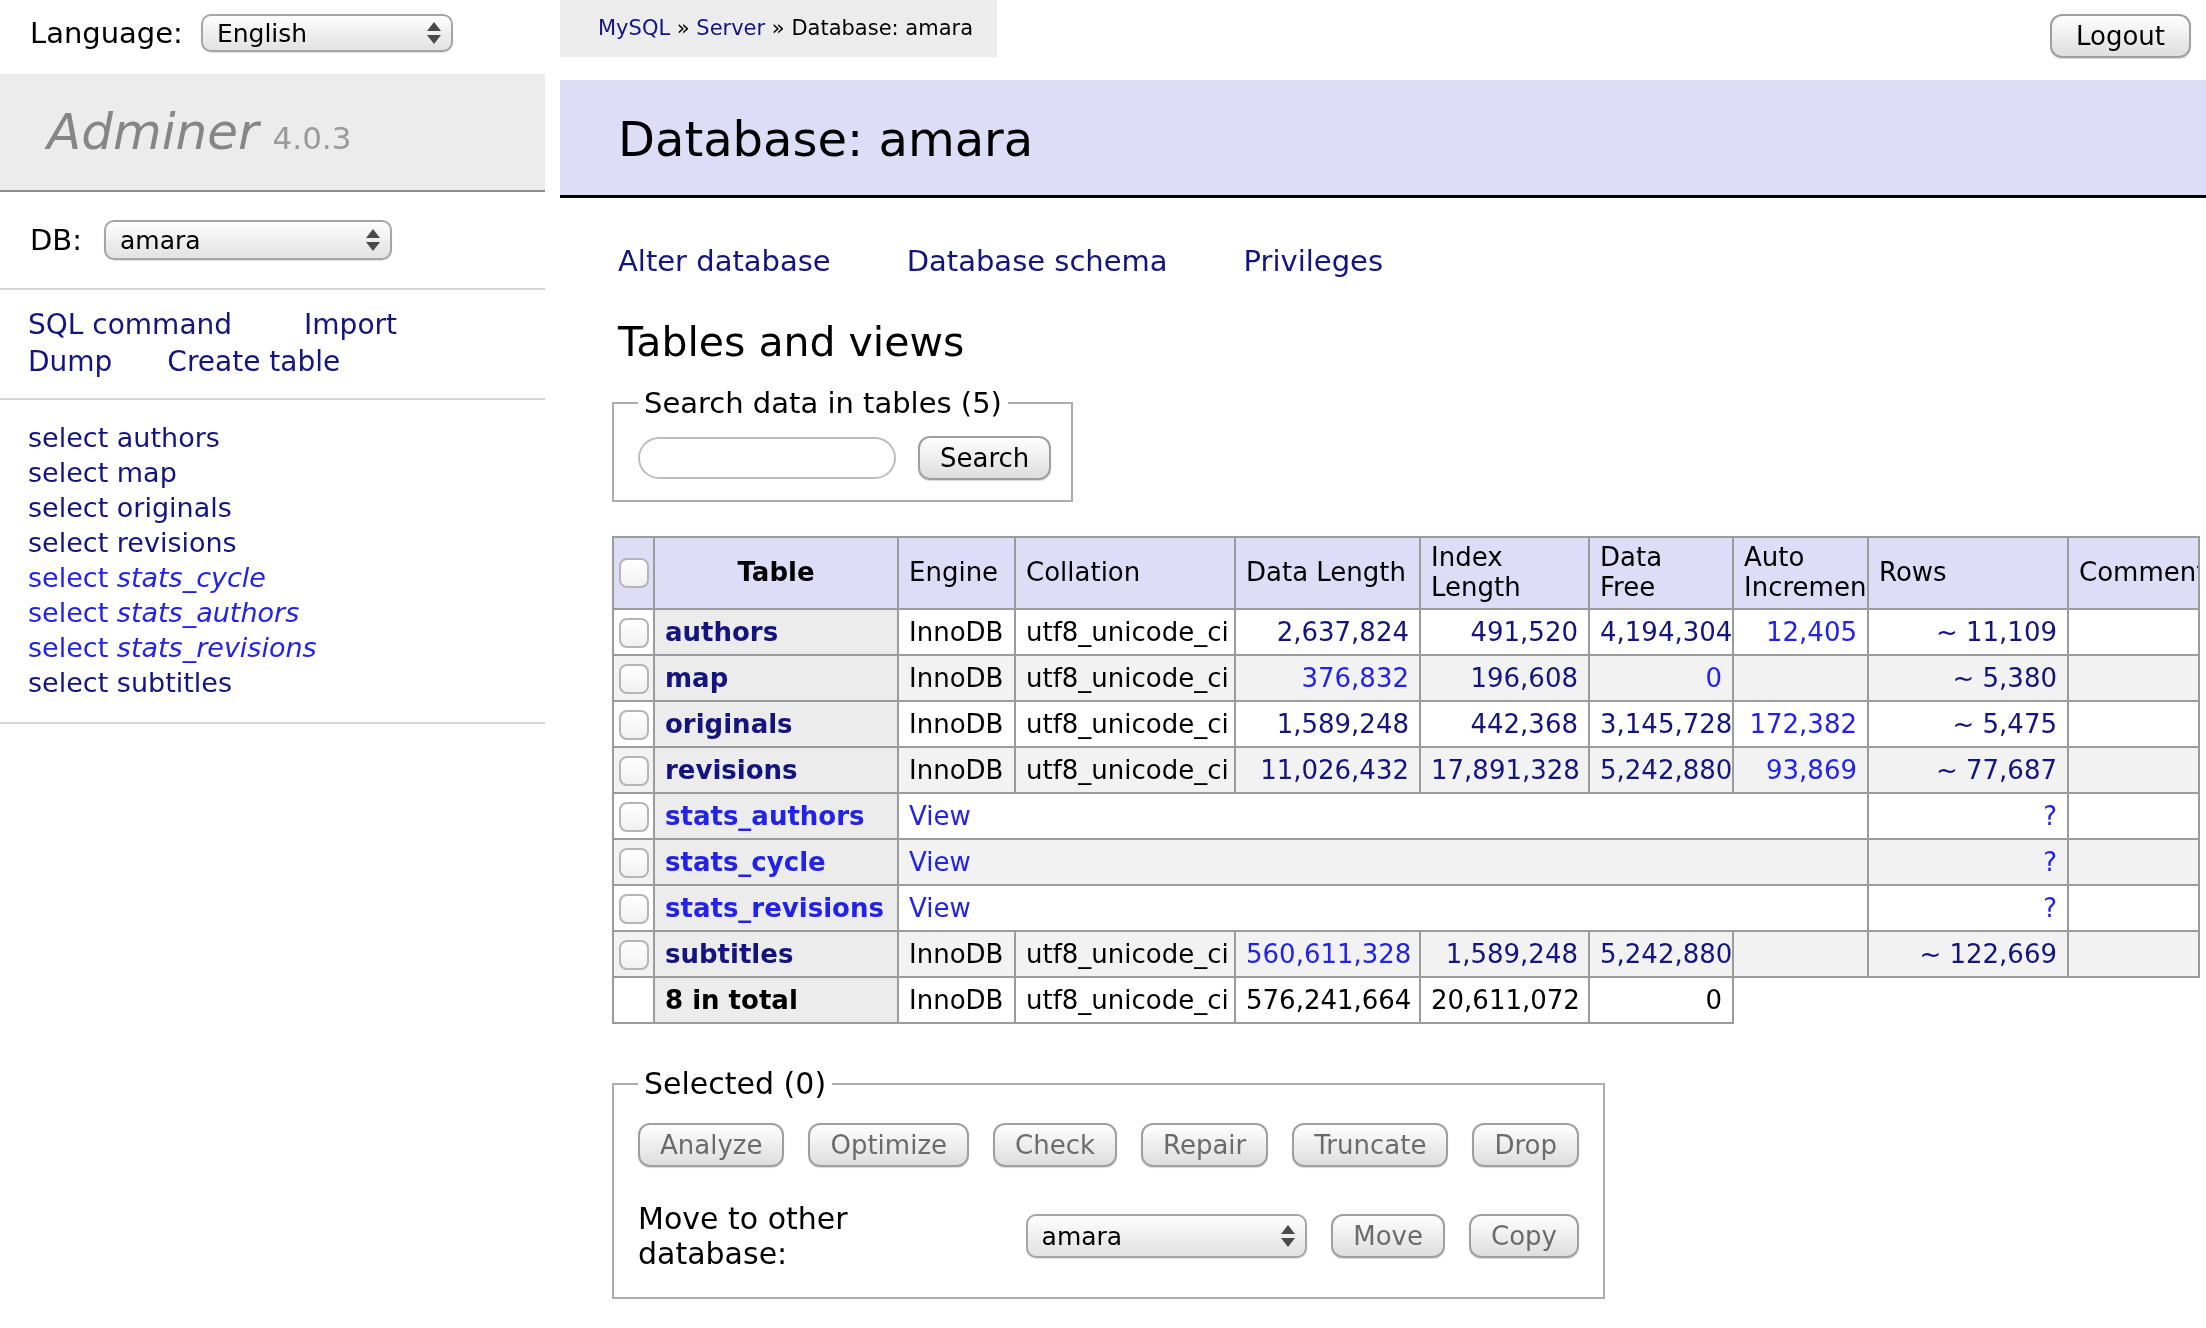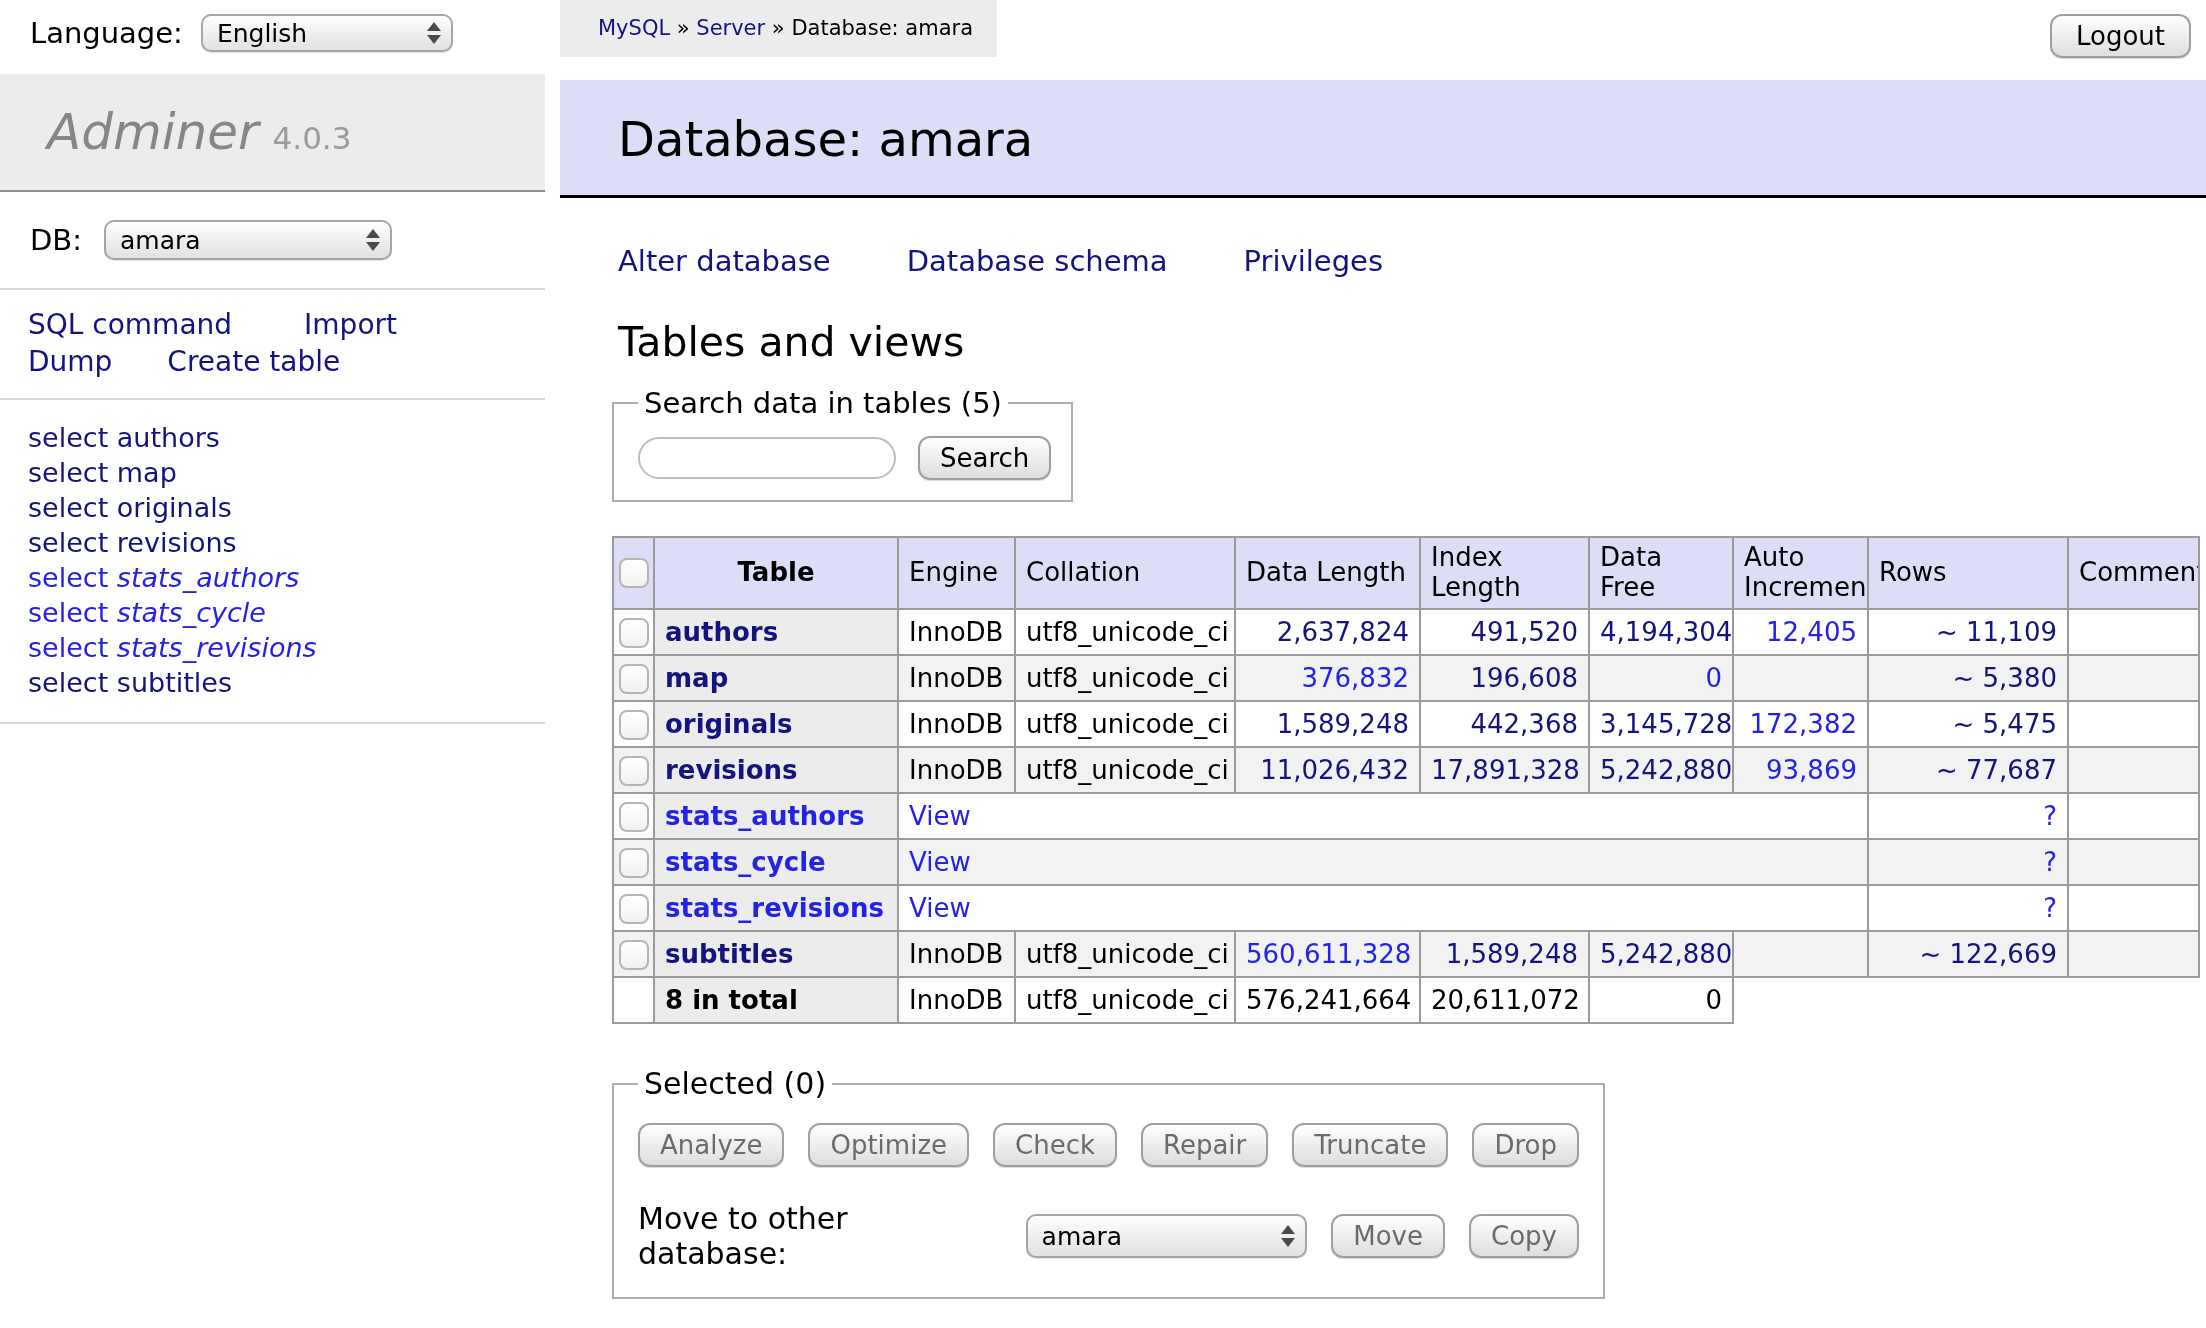--- a/index.html
+++ b/index.html
@@ -118,22 +118,22 @@
   <div class="cmd-links">
     <div><a class="navy">SQL command</a><a class="navy gap-a">Import</a></div>
     <div><a class="navy">Dump</a><a class="navy gap-b">Create table</a></div>
   </div>
   <hr class="hr-light">
   <div class="table-list" id="table-list">
       <div><a class="navy">select <span>authors</span></a></div>
       <div><a class="navy">select <span>map</span></a></div>
       <div><a class="navy">select <span>originals</span></a></div>
       <div><a class="navy">select <span>revisions</span></a></div>
+      <div><a class="bright">select <span class="vname">stats_cycle</span></a></div>
       <div><a class="bright">select <span class="vname">stats_authors</span></a></div>
-      <div><a class="bright">select <span class="vname">stats_cycle</span></a></div>
       <div><a class="bright">select <span class="vname">stats_revisions</span></a></div>
       <div><a class="navy">select <span>subtitles</span></a></div>
     </div>
   <hr class="hr-light">
 </div>
 
 <div class="main">
   <div class="breadcrumb" id="breadcrumb"><a class="navy">MySQL</a><span> » </span><a class="navy">Server</a><span> » </span><span>Database: amara</span></div>
   <h2 class="page-title">Database: amara</h2>
   <div class="page-links" id="page-links">

